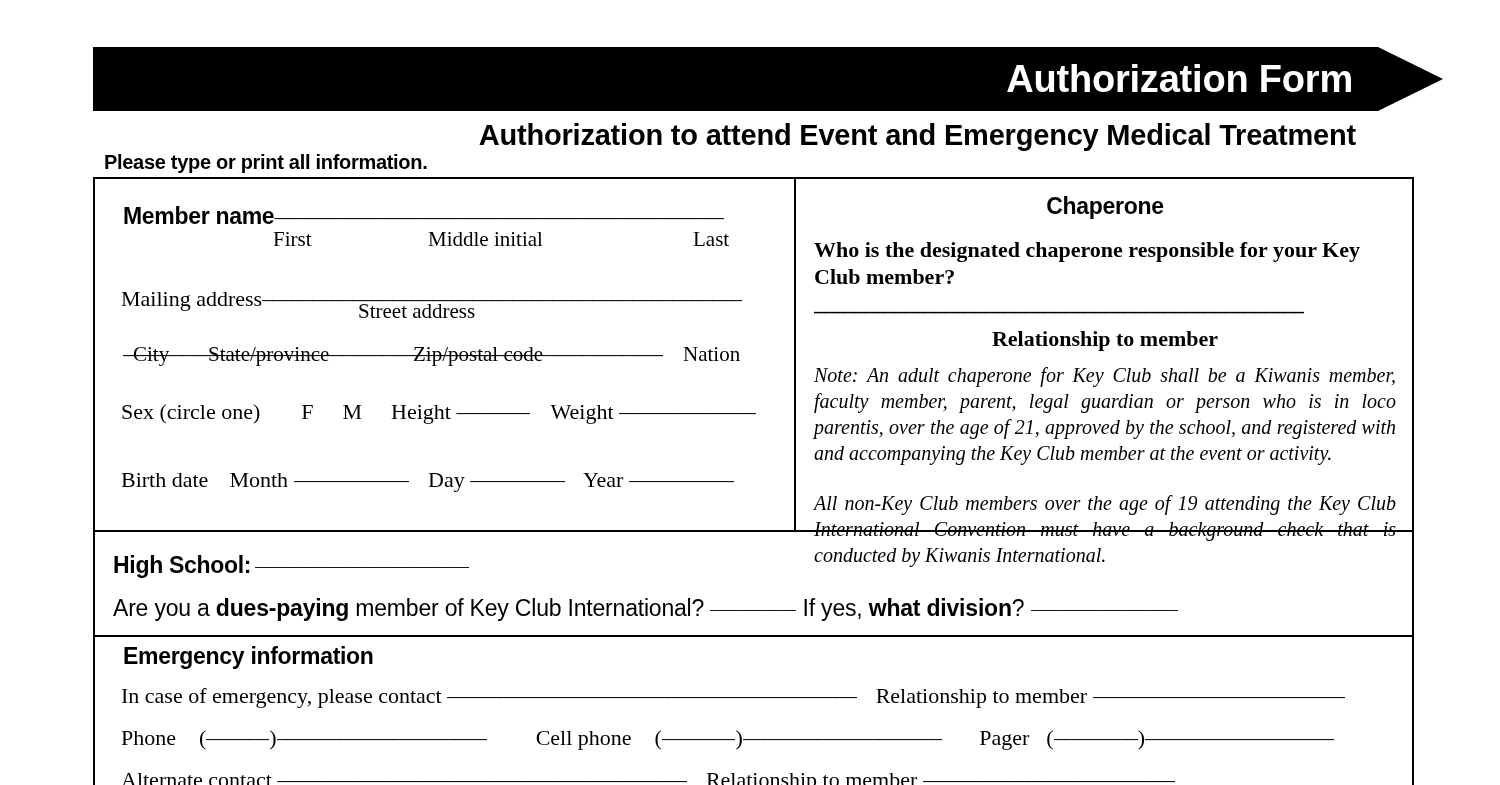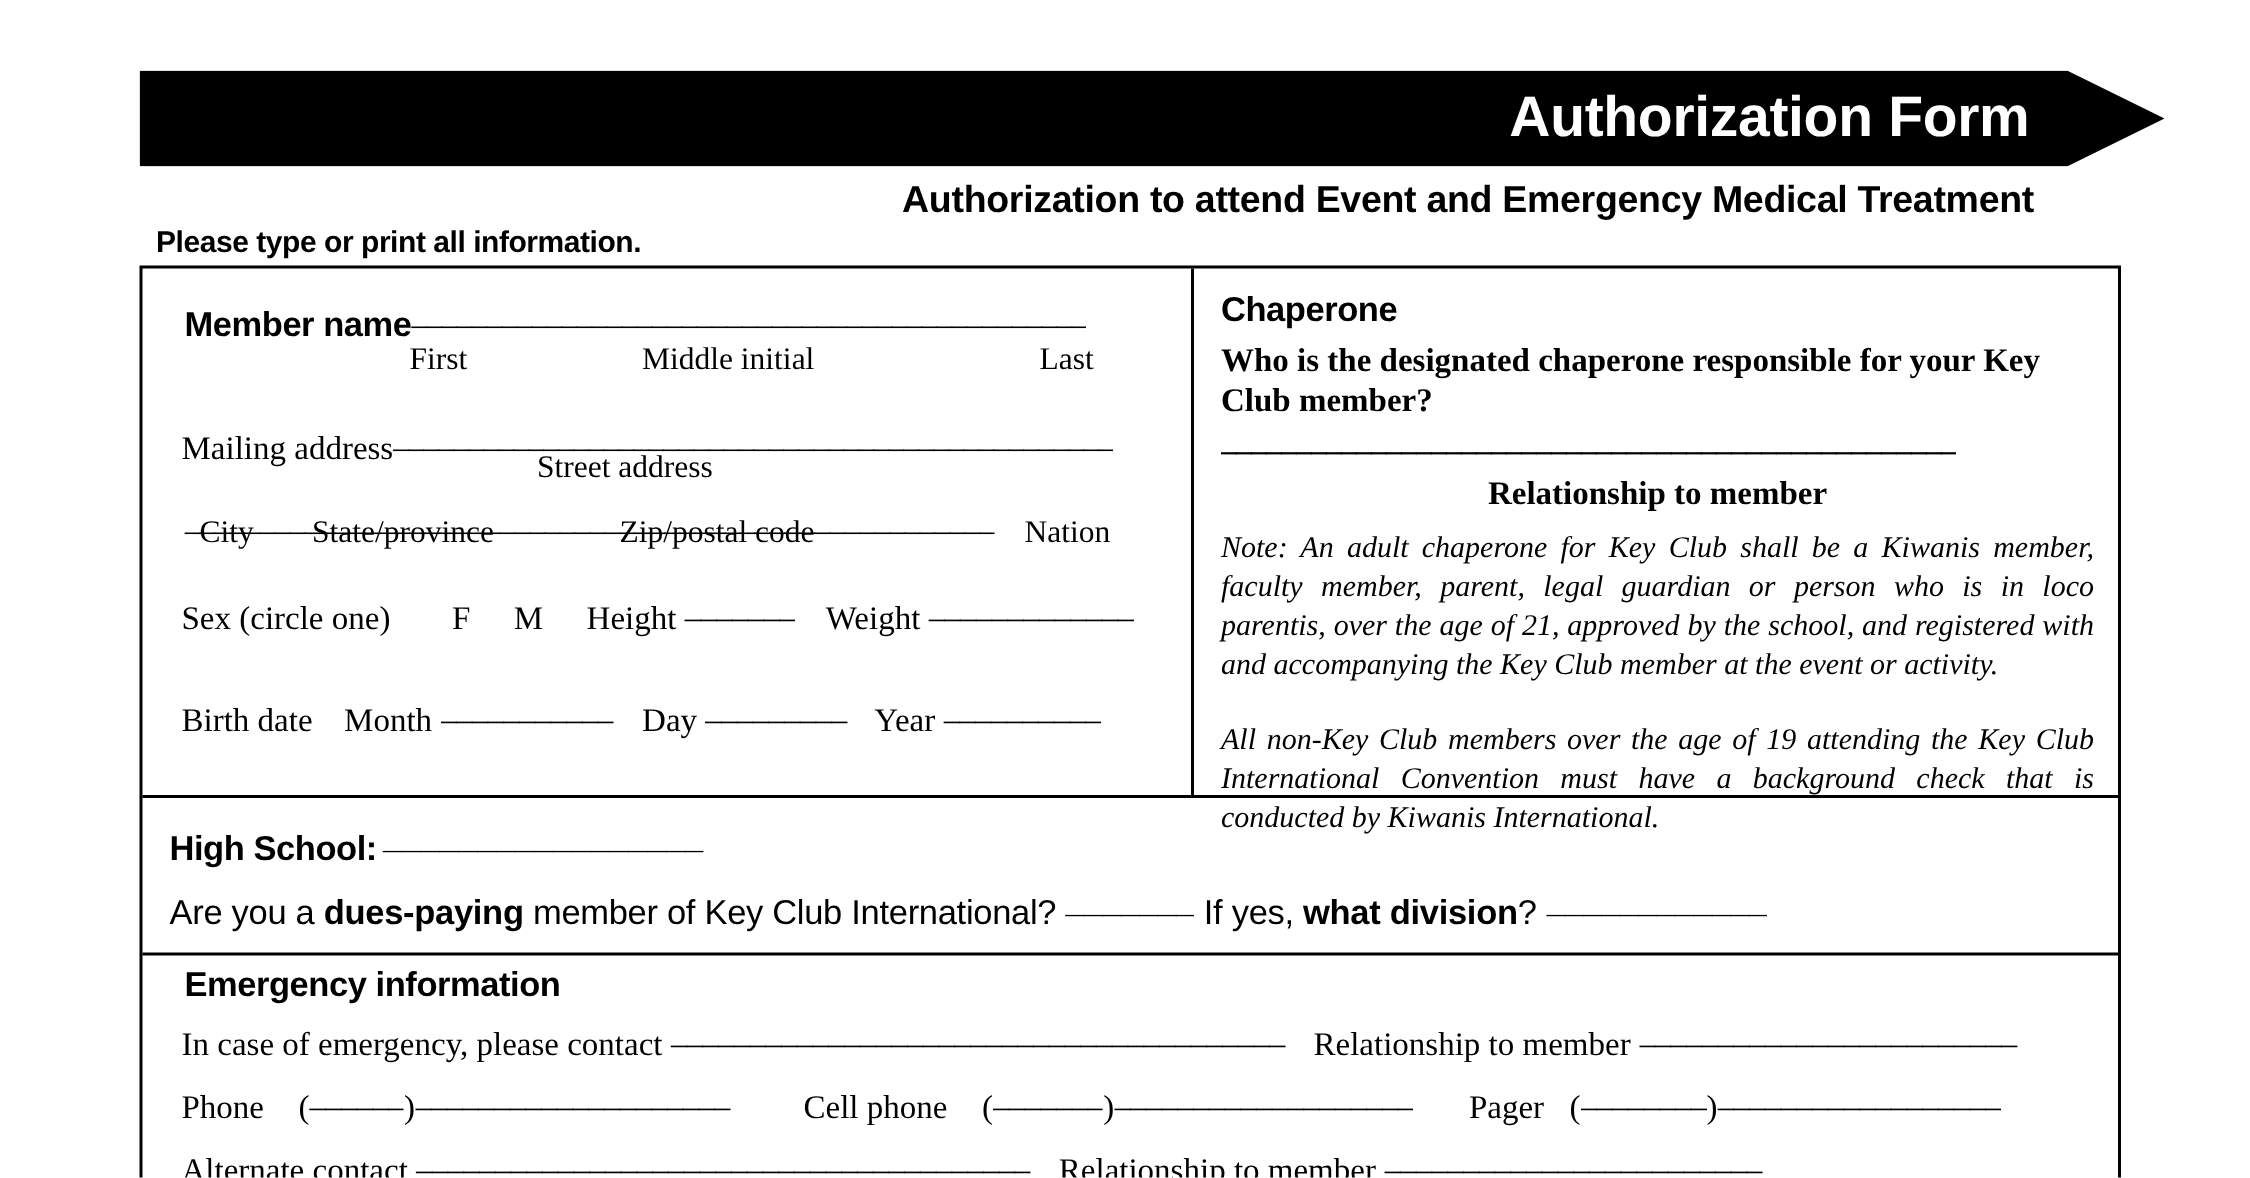--- a/index.html
+++ b/index.html
@@ -58,21 +58,21 @@
 
   
   #subtitle {
     position: absolute;
     left: 77px;
     top: 119px;
     width: 1263px;
     text-align: right;
     font-family: "Liberation Sans", sans-serif;
     font-weight: bold;
-    font-size: 25px;
+    font-size: 29px;
     letter-spacing: -0.2px;
     white-space: nowrap;
   }
 
   
   #instruction {
     position: absolute;
     left: 88px;
     top: 151px;
     font-family: "Liberation Sans", sans-serif;
@@ -174,21 +174,21 @@
   #mail-row   { left: 26px; top: 88px; margin-top: 12px; }
   #street-cap { left: 263px; top: 120px; }
   #addr-rule  { left: 28px; top: 155px; }
   #addr-caps  { left: 28px; top: 163px; width: 650px; height: 30px; }
   #addr-caps span { position: absolute; font-family: "Liberation Serif", serif; font-size: 21px; }
 
   #sex-row   { left: 26px; top: 212px; }
   #birth-row { left: 26px; top: 280px; }
 
   
-  #chap-title { font-family: "Liberation Sans", sans-serif; font-weight: bold; font-size: 23px; letter-spacing: -0.3px; margin: 4px 0 6px 0; }
+  #chap-title { font-family: "Liberation Sans", sans-serif; font-weight: bold; font-size: 23px; letter-spacing: -0.3px; margin: 4px 0 16px 0; text-align: center; }
   #chap-q {
     font-family: "Liberation Serif", serif;
     font-weight: bold;
     font-size: 22px;
     line-height: 27px;
     margin: 0;
   }
   #chap-rel {
     text-align: center;
     font-family: "Liberation Serif", serif;

